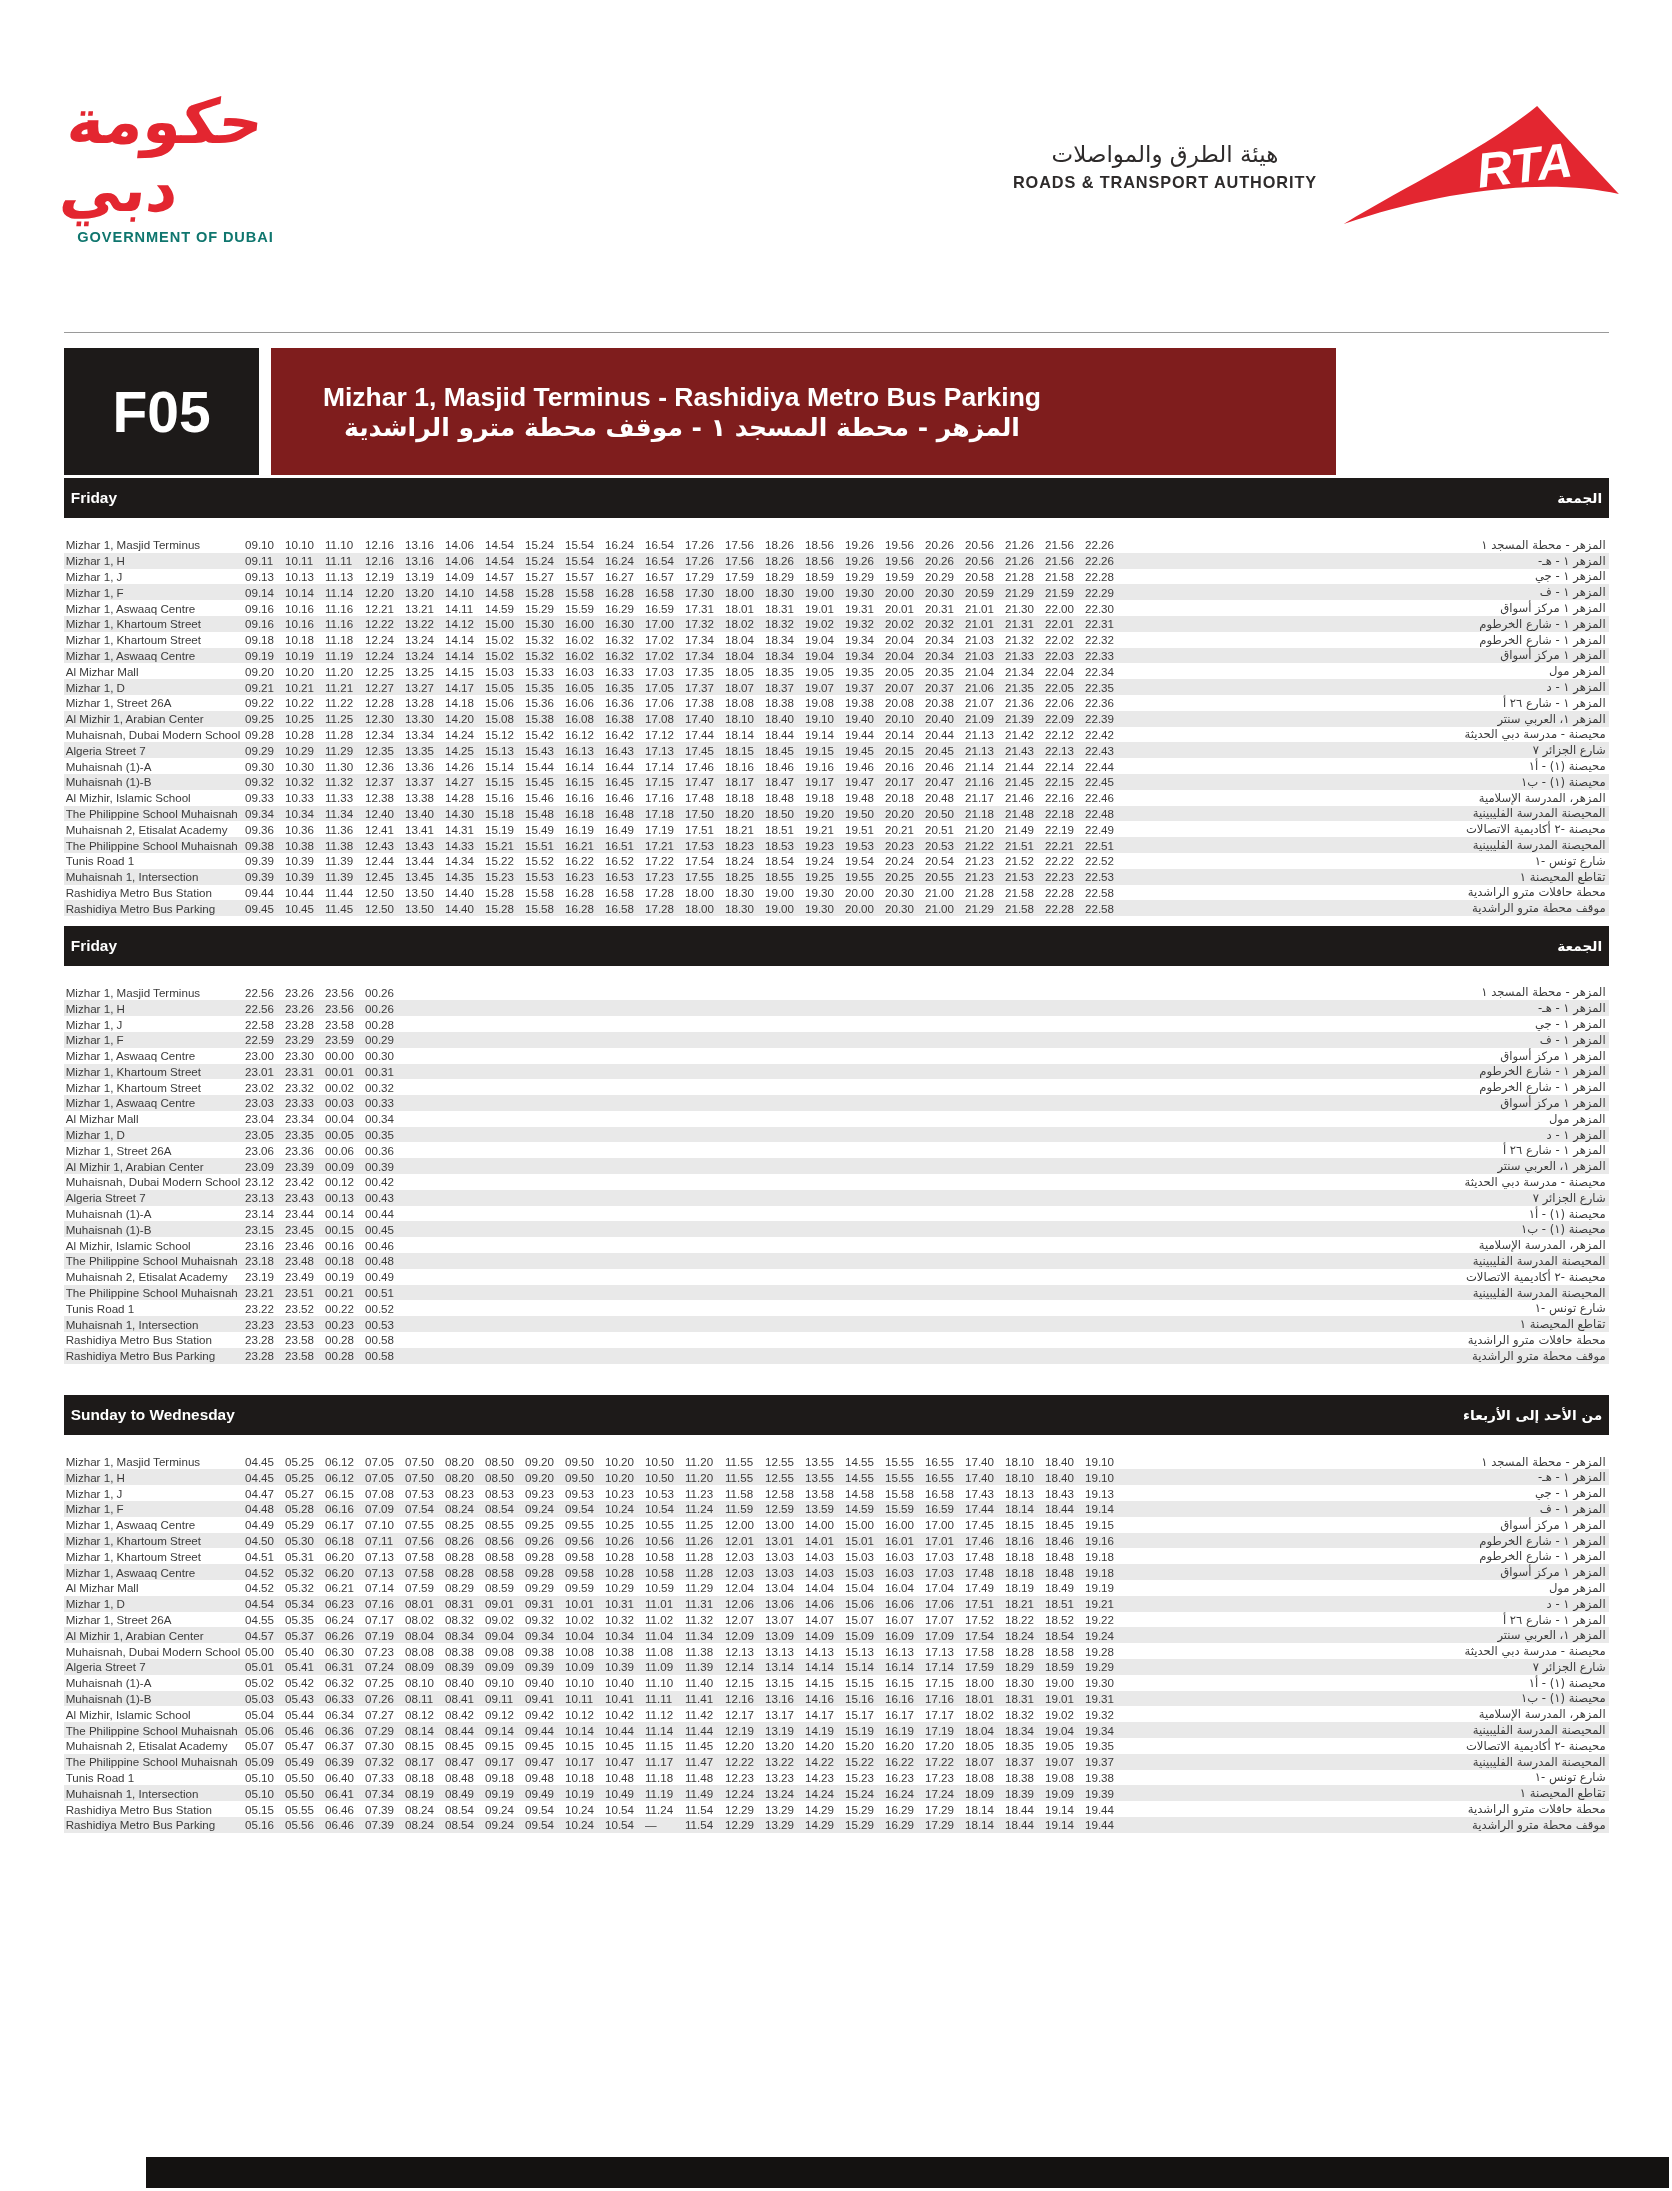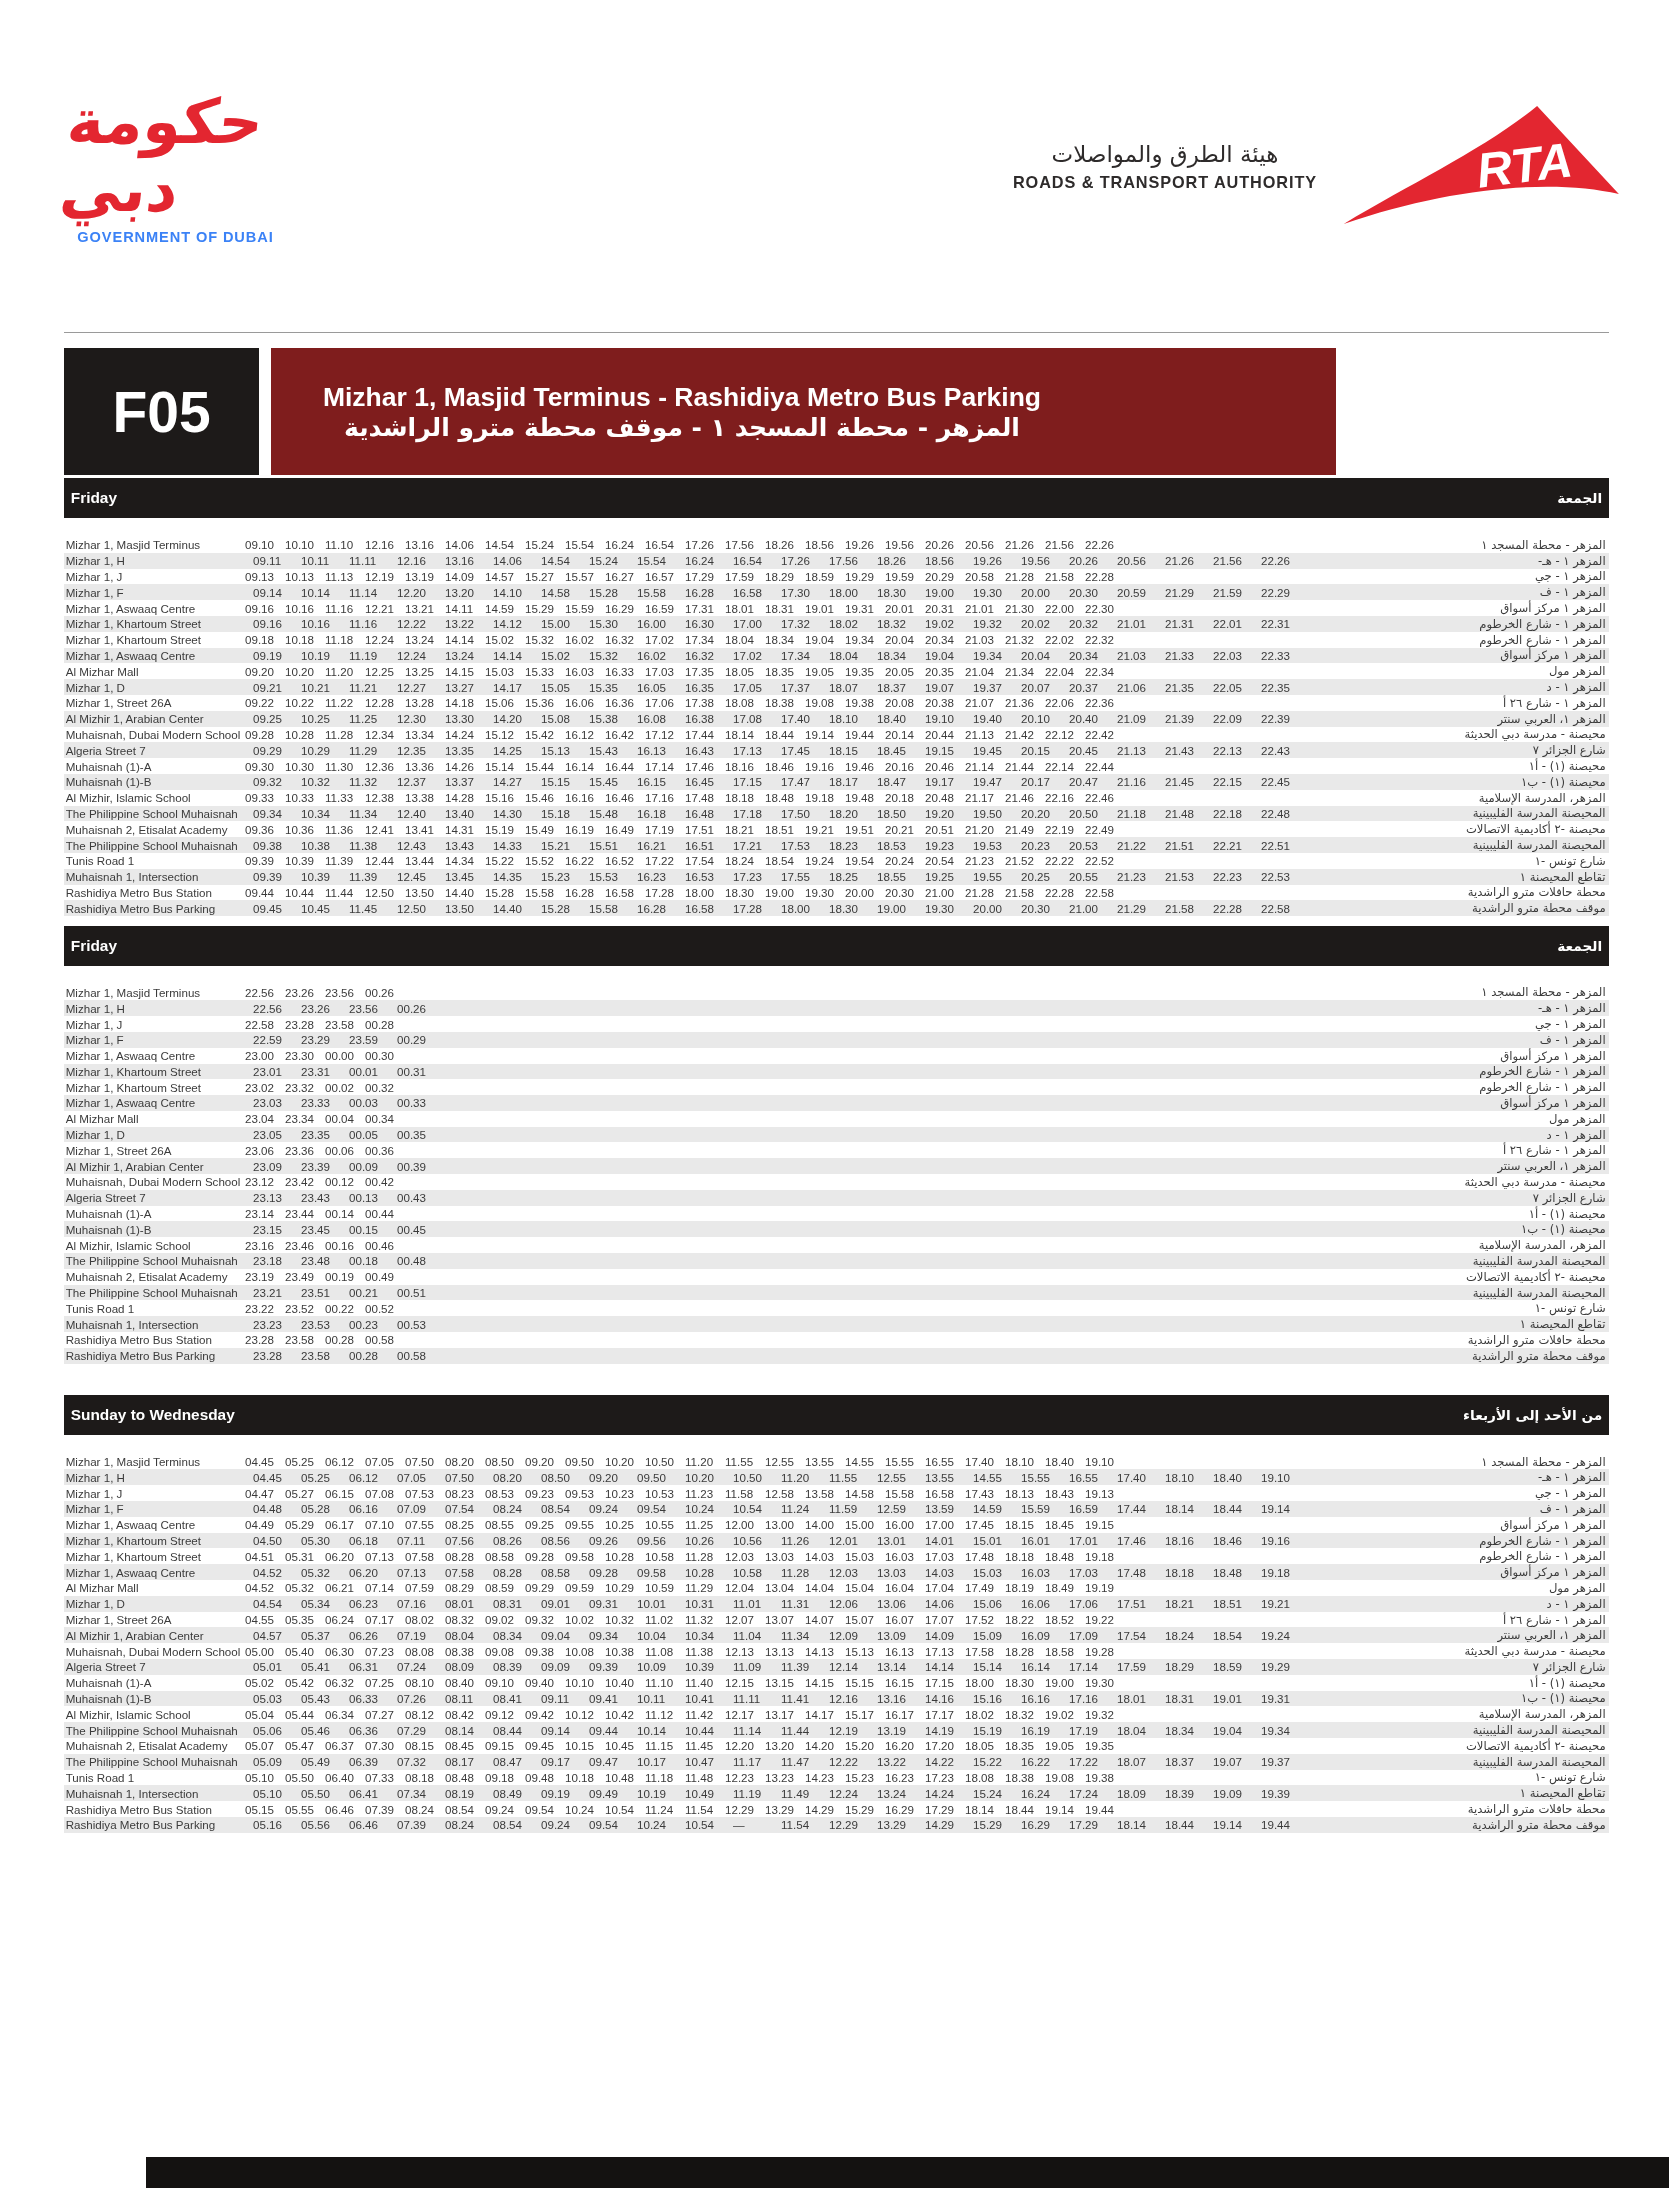--- a/index.html
+++ b/index.html
@@ -2,21 +2,21 @@
 <html lang="en" style="font-size:13.7px"><head>
 <meta charset="utf-8">
 <style>
   html,body{margin:0;padding:0;background:#ffffff;}
   body{width:1673px;height:2192px;position:relative;font-family:"Liberation Sans","DejaVu Sans",sans-serif;color:#3b3b3b;overflow:hidden;}
 
   
   .brand-row{position:absolute;top:81px;left:64px;right:51px;height:171px;display:flex;justify-content:space-between;align-items:center;}
   .gov-logo{display:flex;flex-direction:column;align-items:center;width:223px;}
   .gov-callig{font-family:"DejaVu Sans",sans-serif;font-size:62px;line-height:1.1;color:#e32630;font-weight:bold;transform:skewX(-6deg);}
-  .gov-text{margin-top:5.1px;font-size:14.6px;font-weight:bold;letter-spacing:0.9px;color:#3b82f6;}
+  .gov-text{margin-top:5.1px;font-size:14.6px;font-weight:bold;letter-spacing:0.9px;color:#0f766e;}
   .rta-group{display:flex;align-items:center;gap:22px;}
   .rta-textblock{text-align:center;}
   .rta-ar{font-family:"DejaVu Sans",sans-serif;font-size:23px;color:#2e2b2b;letter-spacing:1.7px;}
   .rta-en{margin-top:5.1px;font-size:16.3px;font-weight:bold;color:#2e2b2b;letter-spacing:0.9px;}
   .rta-logo{width:283px;height:137px;}
 
   .header-rule{position:absolute;top:332px;left:64px;width:1545px;height:0.9px;background:#9a9a9a;}
 
   
   .route-header{position:absolute;top:348px;left:64px;width:1272px;height:127px;display:flex;gap:12px;}
@@ -28,21 +28,21 @@
 
   
   #sections{position:absolute;top:478px;left:64px;width:1545px;}
   .tt-section{margin-bottom:9.4px;}
   .tt-section.gap-large{margin-top:31px;}
   .day-bar{height:40px;background:#1d1a19;color:#fff;display:flex;justify-content:space-between;align-items:center;padding:0 6.8px;}
   .day-en{font-size:15.4px;font-weight:bold;}
   .day-ar{font-family:"DejaVu Sans",sans-serif;font-size:13.7px;font-weight:bold;direction:rtl;}
   .tt-body{padding-top:19px;}
   .tt-row{display:grid;grid-template-columns:181px repeat(22,40px) 1fr;height:15.8px;align-items:center;}
-  .tt-row.alt{background:#e9e9e9;gap:8px;}
+  .tt-row.alt{background:#e9e9e9;}
   .stop-en{font-size:11.6px;white-space:nowrap;padding-left:1.7px;}
   .t-cell{font-size:11.6px;white-space:nowrap;}
   .stop-ar{font-family:"DejaVu Sans",sans-serif;font-size:11.6px;text-align:right;direction:rtl;padding-right:3.4px;white-space:nowrap;}
 
   
   .footer-bar{position:absolute;bottom:4.3px;left:146px;width:1523px;height:31px;background:#141211;}
 </style>
 </head>
 <body>
 

